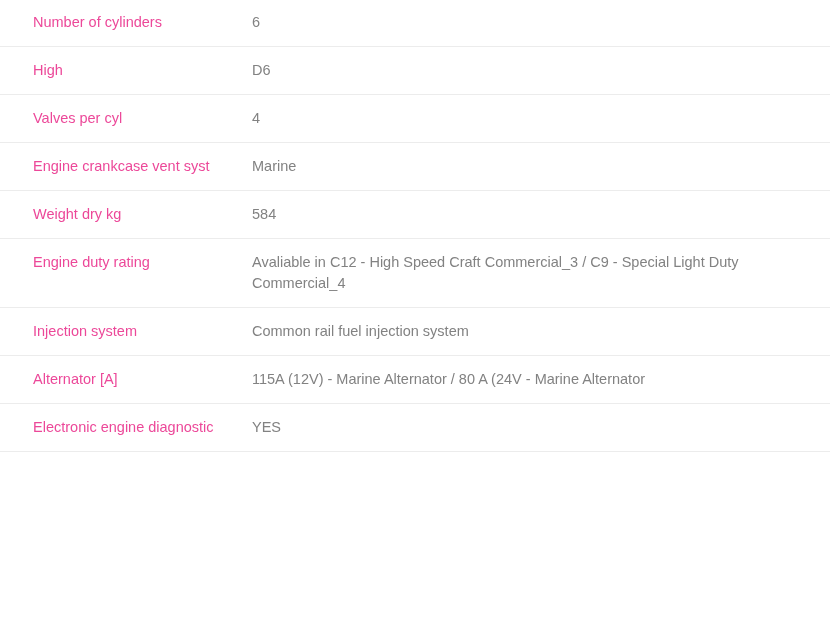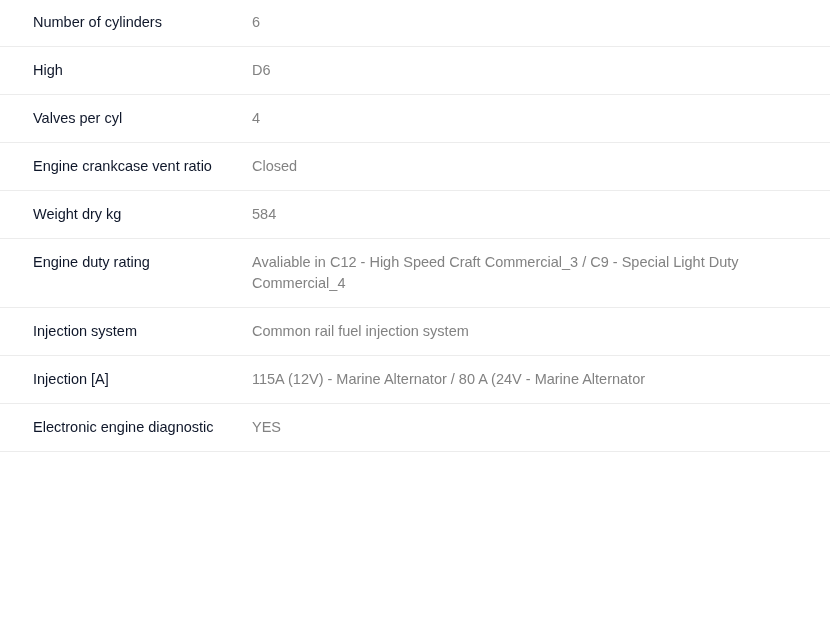--- a/index.html
+++ b/index.html
@@ -20,21 +20,21 @@
     table-layout: fixed;
   }
   .spec-table tr {
     border-bottom: 1px solid #ececec;
   }
   .spec-table td {
     padding: 13px 10px 13px 0;
     font-size: 14.5px;
     line-height: 1.45;
     vertical-align: top;
-    color: #0f172a;
+    color: #ec4899;
     font-weight: 400;
   }
   .spec-table td.label {
     width: 252px;
     padding-left: 33px;
     box-sizing: border-box;
   }
   .spec-table td.value {
     padding-left: 0;
     padding-right: 40px;
@@ -55,37 +55,37 @@
     </tr>
     <tr>
       <td class="label">High</td>
       <td class="value">D6</td>
     </tr>
     <tr>
       <td class="label">Valves per cyl</td>
       <td class="value">4</td>
     </tr>
     <tr>
-      <td class="label">Engine crankcase vent ratio</td>
-      <td class="value">Closed</td>
+      <td class="label">Engine crankcase vent syst</td>
+      <td class="value">Marine</td>
     </tr>
     <tr>
       <td class="label">Weight dry kg</td>
       <td class="value">584</td>
     </tr>
     <tr>
       <td class="label">Engine duty rating</td>
       <td class="value">Avaliable in C12 - High Speed Craft Commercial_3 / C9 - Special Light Duty Commercial_4</td>
     </tr>
     <tr>
       <td class="label">Injection system</td>
       <td class="value">Common rail fuel injection system</td>
     </tr>
     <tr>
-      <td class="label">Injection [A]</td>
+      <td class="label">Alternator [A]</td>
       <td class="value">115A (12V) - Marine Alternator / 80 A (24V - Marine Alternator</td>
     </tr>
     <tr>
       <td class="label">Electronic engine diagnostic</td>
       <td class="value">YES</td>
     </tr>
 
   </tbody>
 </table>
 

